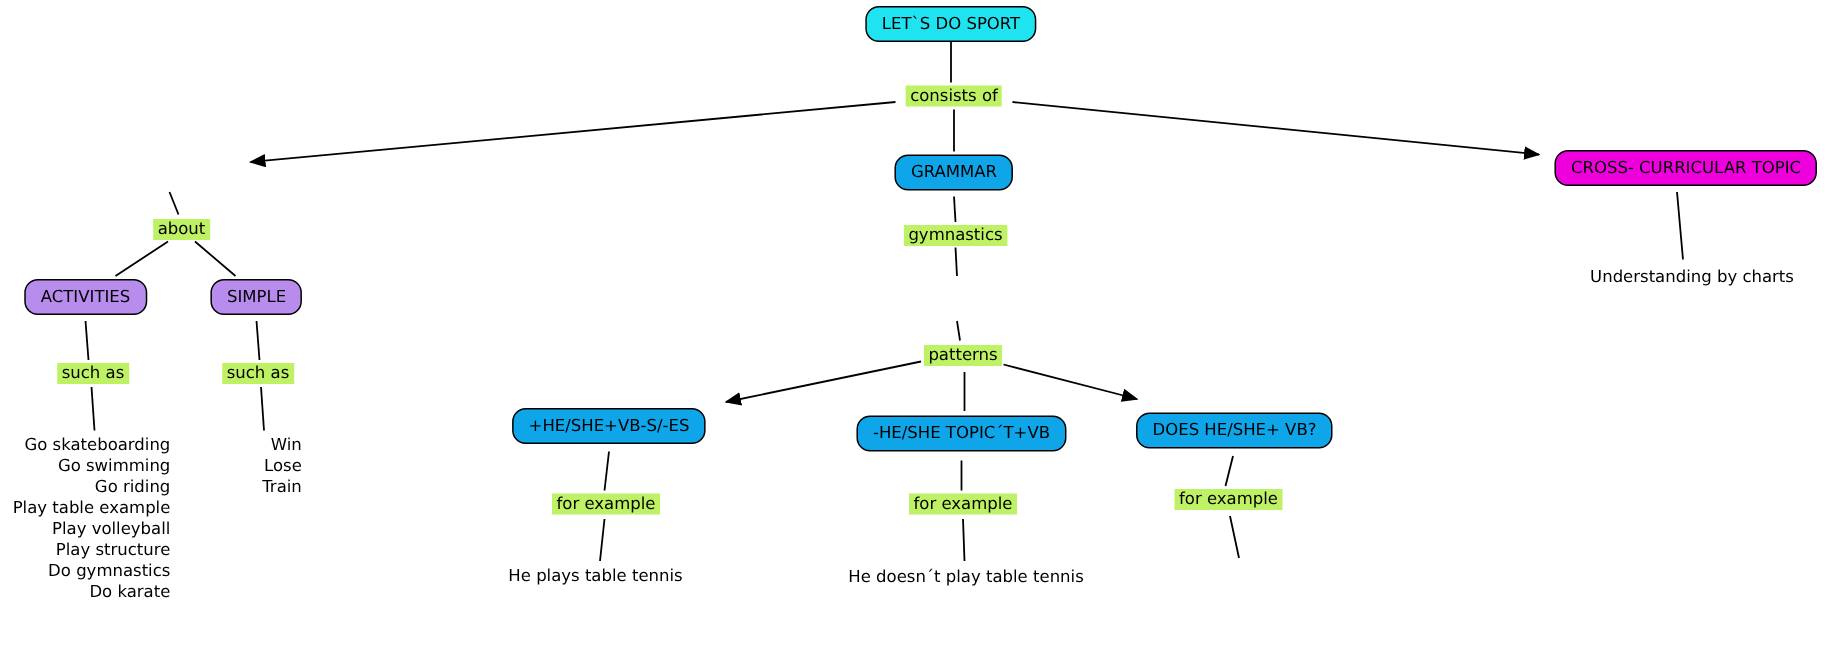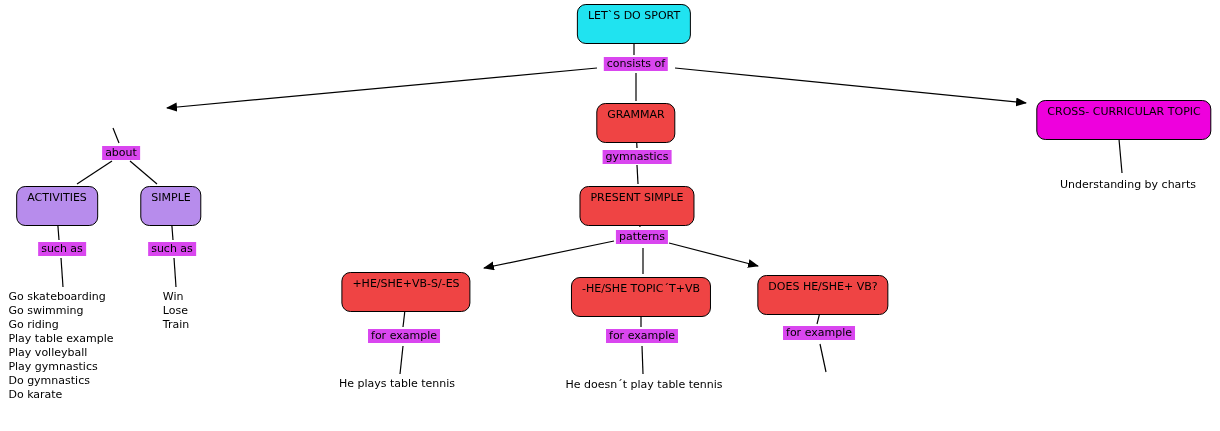--- a/index.html
+++ b/index.html
@@ -1,26 +1,26 @@
 <!DOCTYPE html>
 <html><head>
 <meta charset="utf-8">
 <style>
   html,body{margin:0;padding:0;background:#fff}
   .canvas{position:relative;width:1220px;height:431px;background:#ffffff;
           font-family:"DejaVu Sans","Liberation Sans",sans-serif;font-size:11px;color:#000;overflow:hidden}
   svg.edges{position:absolute;left:0;top:0;width:1220px;height:431px}
   .node{position:absolute;transform:translateX(-50%);border:1.5px solid #000;border-radius:9px;
-        padding:4px 10px 21px;white-space:nowrap;text-align:center;line-height:13px}
+        padding:4px 10px 5px;white-space:nowrap;text-align:center;line-height:13px}
   .c-cyan{background:#20E3F0}
   .c-purple{background:#B78CEC}
-  .c-green{background:#ef4444}
+  .c-green{background:#0ea5e9}
   .c-magenta{background:#EE00DD}
-  .lbl{position:absolute;transform:translateX(-50%);white-space:nowrap;background:#d946ef;padding:0 3px;line-height:14px}
-  .tblock{position:absolute;transform:translateX(-50%);text-align:left;line-height:14px;white-space:nowrap}
+  .lbl{position:absolute;transform:translateX(-50%);white-space:nowrap;background:#bef264;padding:0 3px;line-height:14px}
+  .tblock{position:absolute;transform:translateX(-50%);text-align:right;line-height:14px;white-space:nowrap}
   .tblock span{display:block}
 </style>
 </head>
 <body>
 
 <div class="canvas">
 
   <svg class="edges" viewBox="0 0 1220 431">
     <defs>
       <marker id="arr" markerUnits="userSpaceOnUse" markerWidth="12" markerHeight="10" refX="10" refY="4.5" orient="auto">
@@ -52,21 +52,20 @@
       <line x1="822" y1="304" x2="817" y2="324"></line>
       <line x1="820" y1="344" x2="826" y2="372"></line>
       <line x1="1118" y1="128" x2="1122" y2="173"></line>
     </g>
   </svg>
 
   <div class="node c-cyan" style="left:634px;top:4px">LET`S DO SPORT</div>
   <div class="node c-purple" style="left:57px;top:186px">ACTIVITIES</div>
   <div class="node c-purple" style="left:171px;top:186px">SIMPLE</div>
   <div class="node c-green" style="left:636px;top:103px">GRAMMAR</div>
-  <div class="node c-green" style="left:637px;top:186px">PRESENT SIMPLE</div>
   <div class="node c-green" style="left:406px;top:272px">+HE/SHE+VB-S/-ES</div>
   <div class="node c-green" style="left:641px;top:277px">-HE/SHE TOPIC´T+VB</div>
   <div class="node c-green" style="left:823px;top:275px">DOES HE/SHE+ VB?</div>
   <div class="node c-magenta" style="left:1124px;top:100px">CROSS- CURRICULAR TOPIC</div>
 
   <div class="lbl" style="left:636px;top:57px">consists of</div>
   <div class="lbl" style="left:121px;top:146px">about</div>
   <div class="lbl" style="left:62px;top:242px">such as</div>
   <div class="lbl" style="left:172px;top:242px">such as</div>
   <div class="lbl" style="left:637px;top:150px">gymnastics</div>
@@ -74,26 +73,26 @@
   <div class="lbl" style="left:404px;top:329px">for example</div>
   <div class="lbl" style="left:642px;top:329px">for example</div>
   <div class="lbl" style="left:819px;top:326px">for example</div>
 
   <div class="tblock" style="left:61px;top:290px">
     <span>Go skateboarding</span>
     <span>Go swimming</span>
     <span>Go riding</span>
     <span>Play table example</span>
     <span>Play volleyball</span>
-    <span>Play gymnastics</span>
+    <span>Play structure</span>
     <span>Do gymnastics</span>
     <span>Do karate</span>
   </div>
 
-  <div class="tblock" style="left:176px;top:290px">
+  <div class="tblock" style="left:188px;top:290px">
     <span>Win</span>
     <span>Lose</span>
     <span>Train</span>
   </div>
 
   <div class="tblock" style="left:397px;top:377px">He plays table tennis</div>
   <div class="tblock" style="left:644px;top:378px">He doesn´t play table tennis</div>
 
 
   <div class="tblock" style="left:1128px;top:178px">Understanding by charts</div>

